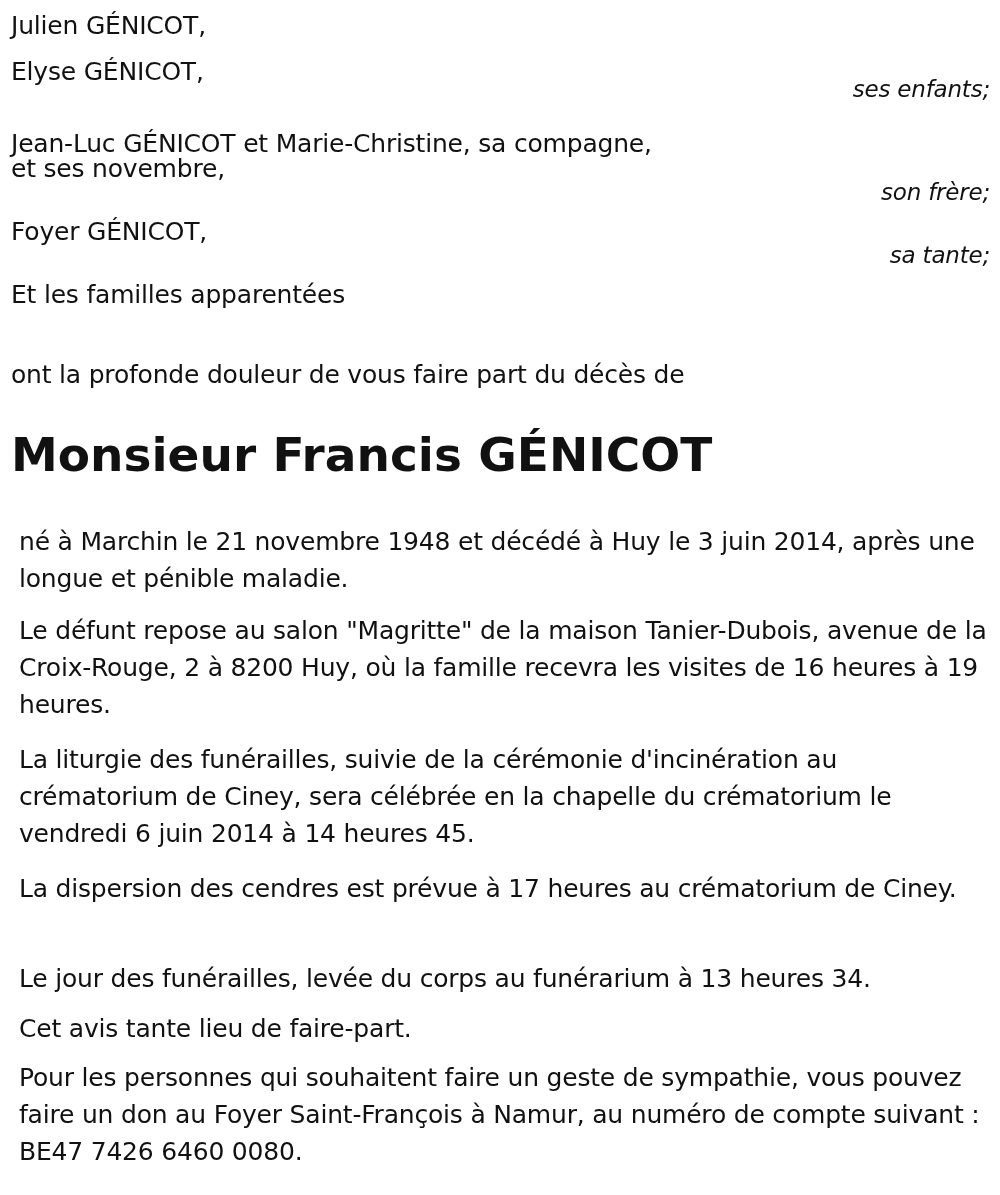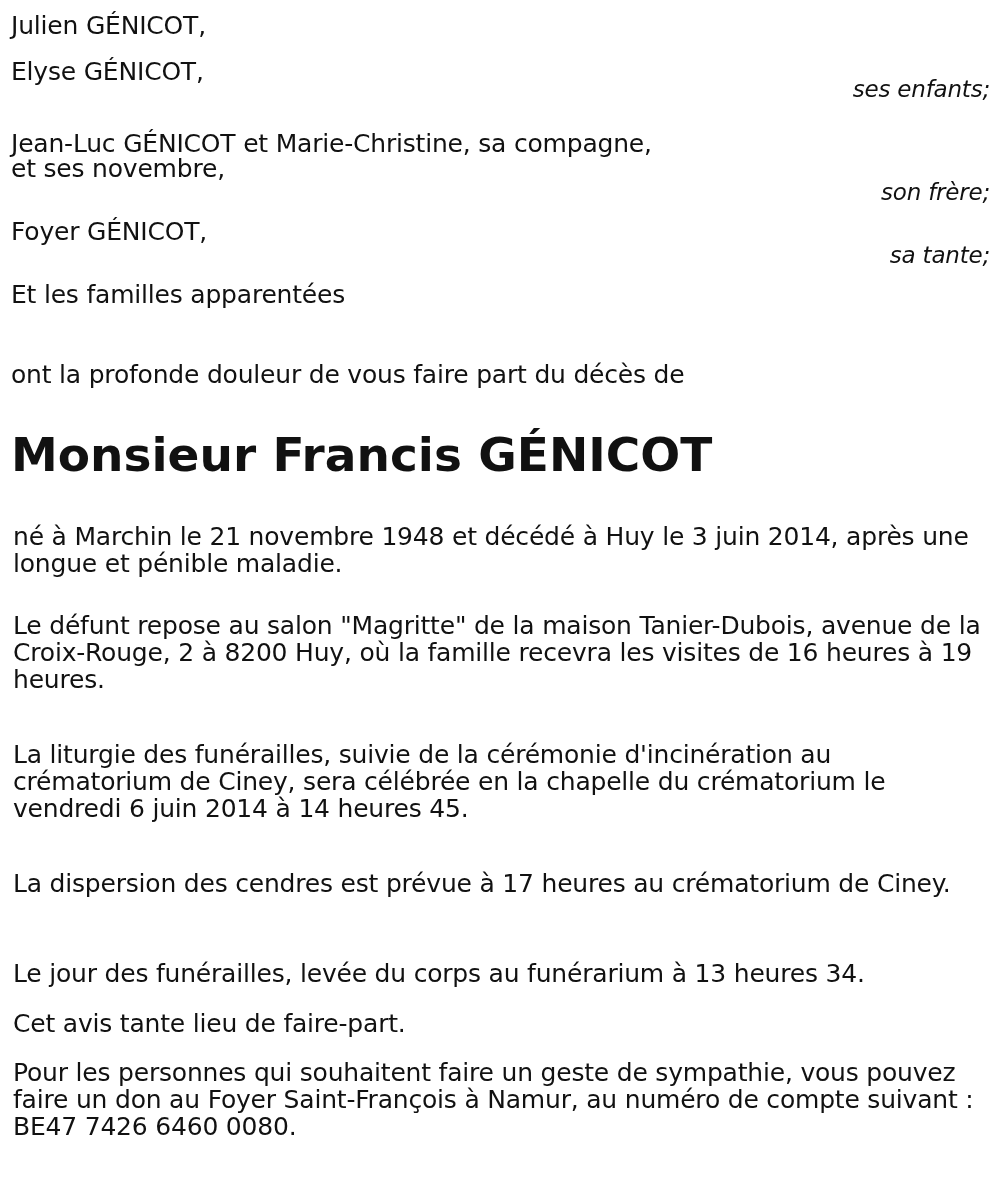--- a/index.html
+++ b/index.html
@@ -7,21 +7,21 @@
       width: 1000px; height: 1195px; overflow: hidden;
       font-family: "DejaVu Sans", sans-serif;
       color: #111111;
       font-size: 25px;
       letter-spacing: -0.2px;
     }
     .page { position: relative; padding: 0 10px 0 11px; }
     .line { position: absolute; left: 11px; white-space: nowrap; line-height: 40px; }
     .right { position: absolute; right: 10px; font-style: italic; white-space: nowrap; line-height: 40px; font-size: 23px; }
     .title { position: absolute; left: 11px; font-weight: bold; font-size: 47px; line-height: 50px; white-space: nowrap; letter-spacing: 0; }
-    .para { position: absolute; left: 13px; width: 980px; line-height: 27px; }
+    .para { position: absolute; left: 19px; width: 980px; line-height: 37px; }
   </style>
 </head>
 <body>
 
 <div class="page">
   <div class="line" style="top:6px">Julien GÉNICOT,</div>
   <div class="line" style="top:52px">Elyse GÉNICOT,</div>
   <div class="right" style="top:69px">ses enfants;</div>
 
   <div class="line" style="top:124px">Jean-Luc GÉNICOT et Marie-Christine, sa compagne,</div>

